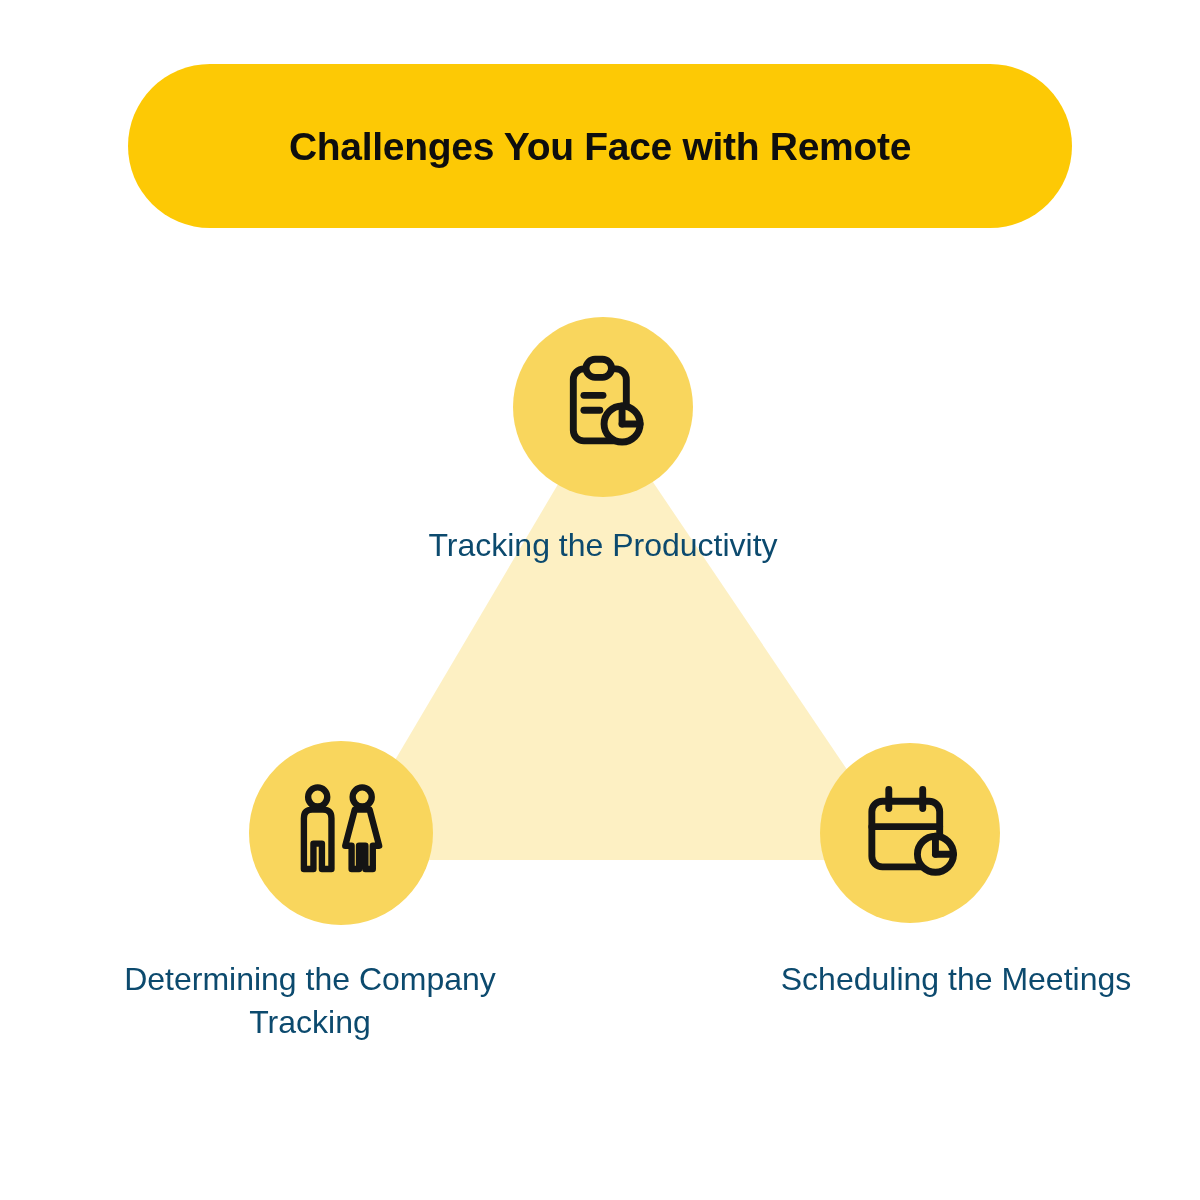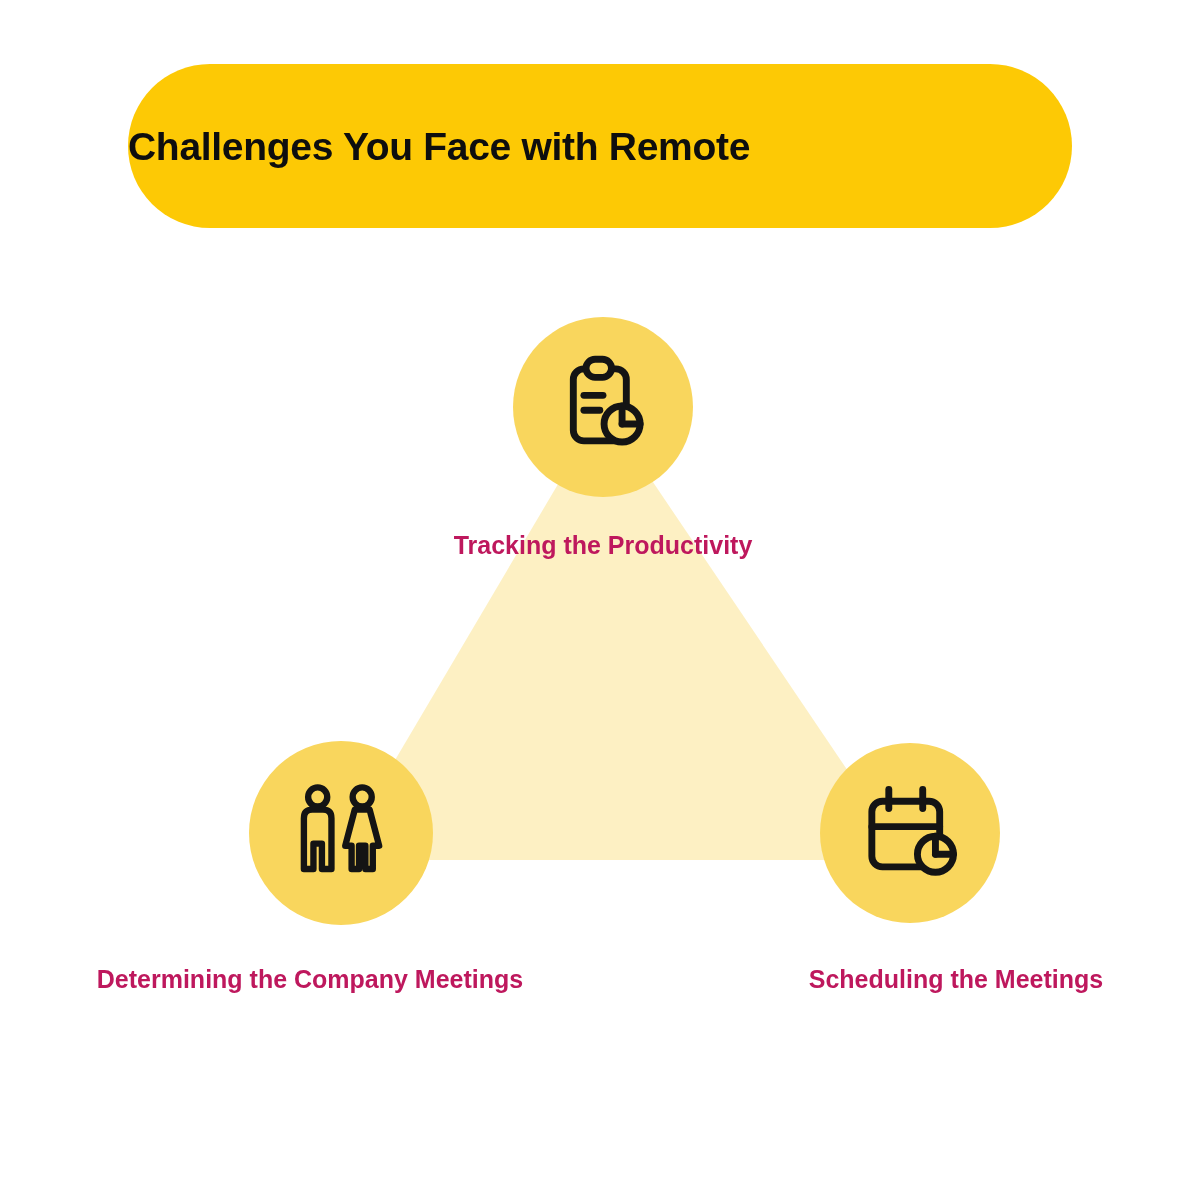--- a/index.html
+++ b/index.html
@@ -9,44 +9,44 @@
     height: 1200px;
     overflow: hidden;
     font-family: "Liberation Sans", "DejaVu Sans", sans-serif;
   }
   .banner {
     position: absolute;
     left: 128px; top: 64px;
     width: 944px; height: 164px;
     border-radius: 82px;
     display: flex; flex-direction: row;
-    align-items: center; justify-content: space-between;
+    align-items: center; justify-content: center;
     text-align: center;
     gap: 28px;
   }
   .banner .title-line {
     display: block;
     font-size: 39px;
     font-weight: 700;
     line-height: 49px;
     letter-spacing: -0.3px;
     color: #0e0e0e;
   }
   .scene {
     position: absolute;
     left: 0; top: 0;
     width: 1200px; height: 1200px;
   }
   .node-label {
     position: absolute;
     text-align: center;
-    font-size: 25px;
-    font-weight: 700;
+    font-size: 32px;
+    font-weight: 400;
     line-height: 43px;
-    color: #be185d;
+    color: #0c4a6e;
   }
   .label-tracking   { left: 253px; top: 524px; width: 700px; }
   .label-culture    { left: 80px;  top: 958px; width: 460px; }
   .label-meetings   { left: 706px; top: 958px; width: 500px; }
 </style>
 </head>
 <body>
 
 <div class="canvas" style="background-color: rgb(255, 255, 255);">
 
@@ -90,16 +90,16 @@
         <path d="M30,9 V27"></path>
         <path d="M62,9 V27"></path>
         <circle cx="74" cy="70" r="17" fill="#F9D65D"></circle>
         <path d="M74,70 V53"></path>
         <path d="M74,70 H91"></path>
       </g>
     </svg>
   </svg>
 
   <div class="node-label label-tracking">Tracking the Productivity</div>
-  <div class="node-label label-culture">Determining the Company Meetings</div>
+  <div class="node-label label-culture">Determining the Company Tracking</div>
   <div class="node-label label-meetings">Scheduling the Meetings</div>
 
 </div>
 
 </body></html>

